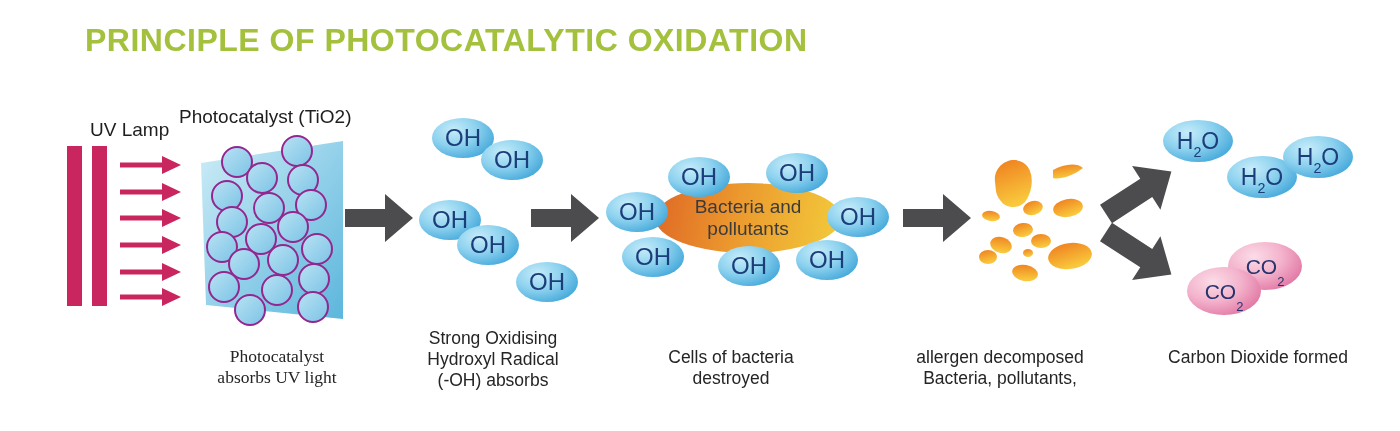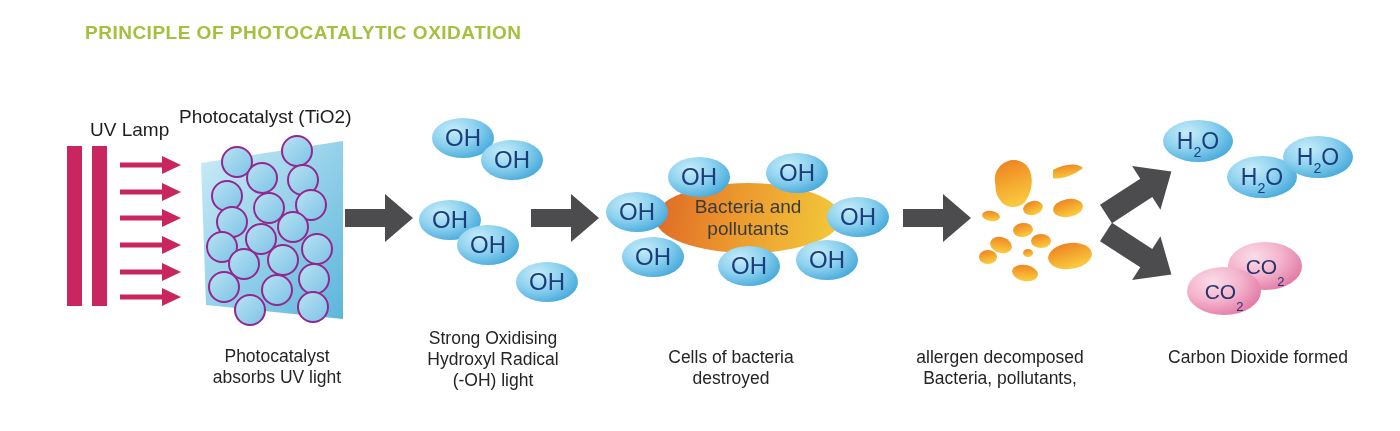--- a/index.html
+++ b/index.html
@@ -3,21 +3,21 @@
 <meta charset="utf-8">
 <style>
   html,body{margin:0;padding:0;background:#ffffff;}
   #canvas{
     position:relative;width:1400px;height:431px;background:#ffffff;overflow:hidden;
     font-family:"Liberation Sans",sans-serif;
   }
   .abs{position:absolute;}
   
   #title{
-    left:85px;top:22px;font-size:19px;font-weight:700;letter-spacing:.5px;
+    left:85px;top:22px;font-size:32px;font-weight:700;letter-spacing:.5px;
     color:#a4c13d;white-space:nowrap;
   }
   
   .small-label{font-size:19px;color:#1e1e1e;white-space:nowrap;}
   
   .caption{
     text-align:center;color:#252525;font-size:17.5px;line-height:21px;margin-top:16px;
   }
   
   .uv-bar{width:15px;height:160px;background:#c9265f;}
@@ -114,39 +114,39 @@
       <circle cx="51" cy="131" r="15"></circle>
         <circle cx="90" cy="127" r="15"></circle>
       <circle cx="31" cy="154" r="15"></circle>
         <circle cx="84" cy="157" r="15"></circle>
       <circle cx="121" cy="146" r="15"></circle>
         <circle cx="57" cy="177" r="15"></circle>
       <circle cx="120" cy="174" r="15"></circle>
     </g>
   </svg>
 
-  <div class="abs caption" style="left:182px;top:330px;width:190px;">
+  <div class="abs caption" style="left:182px;top:330px;width:190px;font-family:Liberation Serif, serif;">
     <div>Photocatalyst</div>
     <div>absorbs UV light</div>
   </div>
 
   <svg class="abs" style="left:345px;top:192px;" width="70" height="52" viewBox="0 0 70 52">
     <polygon points="0,17 40,17 40,2 68,26 40,50 40,35 0,35" fill="#4c4c4e"></polygon>
   </svg>
 
   <div class="abs bubble oh" style="left:432px;top:118px;">OH</div>
   <div class="abs bubble oh" style="left:481px;top:140px;">OH</div>
   <div class="abs bubble oh" style="left:419px;top:200px;">OH</div>
   <div class="abs bubble oh" style="left:457px;top:225px;">OH</div>
   <div class="abs bubble oh" style="left:516px;top:262px;">OH</div>
 
   <div class="abs caption" style="left:398px;top:312px;width:190px;">
     <div>Strong Oxidising</div>
     <div>Hydroxyl Radical</div>
-    <div>(-OH) light</div>
+    <div>(-OH) absorbs</div>
   </div>
 
   <svg class="abs" style="left:531px;top:192px;" width="70" height="52" viewBox="0 0 70 52">
     <polygon points="0,17 40,17 40,2 68,26 40,50 40,35 0,35" fill="#4c4c4e"></polygon>
   </svg>
 
   <div id="bacteria-ellipse" class="abs">
     <div class="inner">Bacteria and pollutants</div>
   </div>
   <div class="abs bubble oh" style="left:668px;top:157px;">OH</div>

